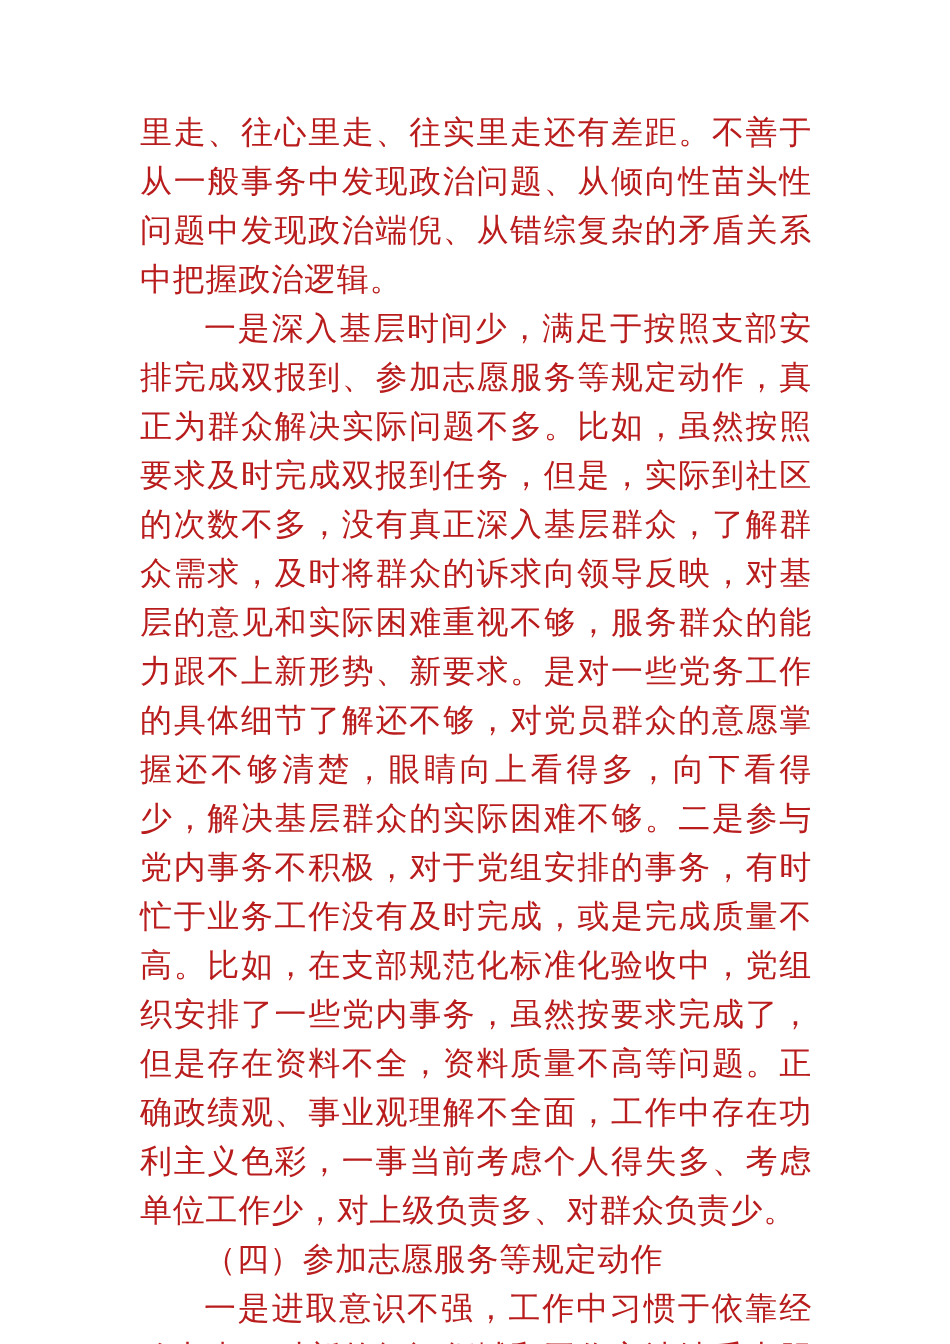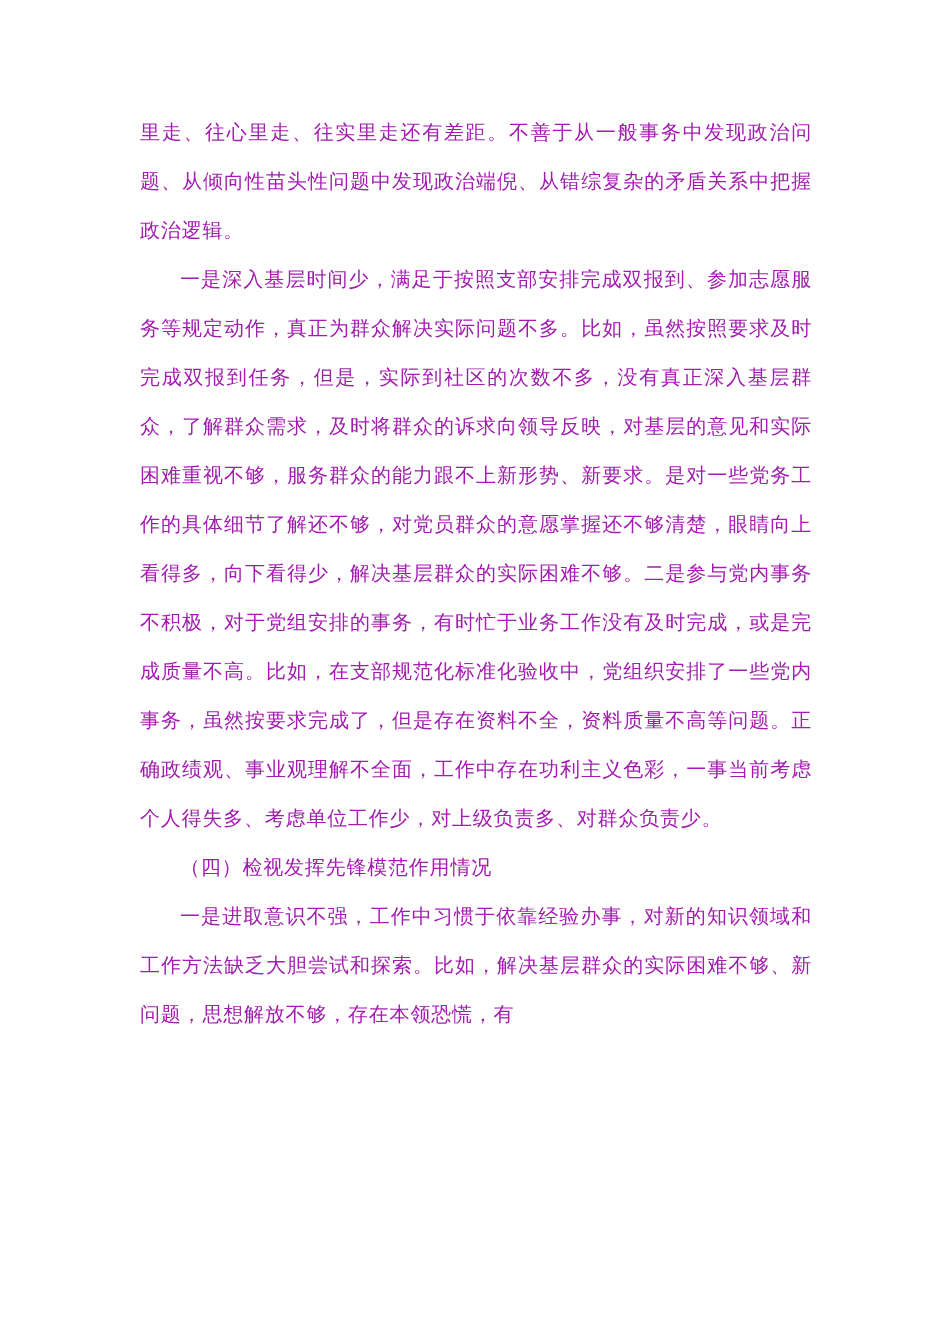--- a/index.html
+++ b/index.html
@@ -17,36 +17,36 @@
   }
   .page {
     position: absolute;
     top: 108px;
     left: 140px;
     width: 672px;
   }
   .para {
     margin: 0;
     padding: 0;
-    font-size: 20px;
+    font-size: 32px;
     line-height: 49px;
     letter-spacing: 0.8px;
     text-align: justify;
     text-justify: inter-ideograph;
     word-break: break-all;
-    color: #a21caf;
+    color: #b91c1c;
   }
   .para.indent {
     text-indent: 2em;
   }
   .para.continuation {
     text-indent: 0;
   }
 </style>
 </head>
 <body>
 
 <div class="page">
   <p class="para continuation">里走、往心里走、往实里走还有差距。不善于从一般事务中发现政治问题、从倾向性苗头性问题中发现政治端倪、从错综复杂的矛盾关系中把握政治逻辑。</p>
   <p class="para indent">一是深入基层时间少，满足于按照支部安排完成双报到、参加志愿服务等规定动作，真正为群众解决实际问题不多。比如，虽然按照要求及时完成双报到任务，但是，实际到社区的次数不多，没有真正深入基层群众，了解群众需求，及时将群众的诉求向领导反映，对基层的意见和实际困难重视不够，服务群众的能力跟不上新形势、新要求。是对一些党务工作的具体细节了解还不够，对党员群众的意愿掌握还不够清楚，眼睛向上看得多，向下看得少，解决基层群众的实际困难不够。二是参与党内事务不积极，对于党组安排的事务，有时忙于业务工作没有及时完成，或是完成质量不高。比如，在支部规范化标准化验收中，党组织安排了一些党内事务，虽然按要求完成了，但是存在资料不全，资料质量不高等问题。正确政绩观、事业观理解不全面，工作中存在功利主义色彩，一事当前考虑个人得失多、考虑单位工作少，对上级负责多、对群众负责少。</p>
-  <p class="para indent">（四）检视发挥先锋模范作用情况</p>
+  <p class="para indent">（四）参加志愿服务等规定动作</p>
   <p class="para indent">一是进取意识不强，工作中习惯于依靠经验办事，对新的知识领域和工作方法缺乏大胆尝试和探索。比如，解决基层群众的实际困难不够、新问题，思想解放不够，存在本领恐慌，有</p>
 </div>
 
 </body></html>

